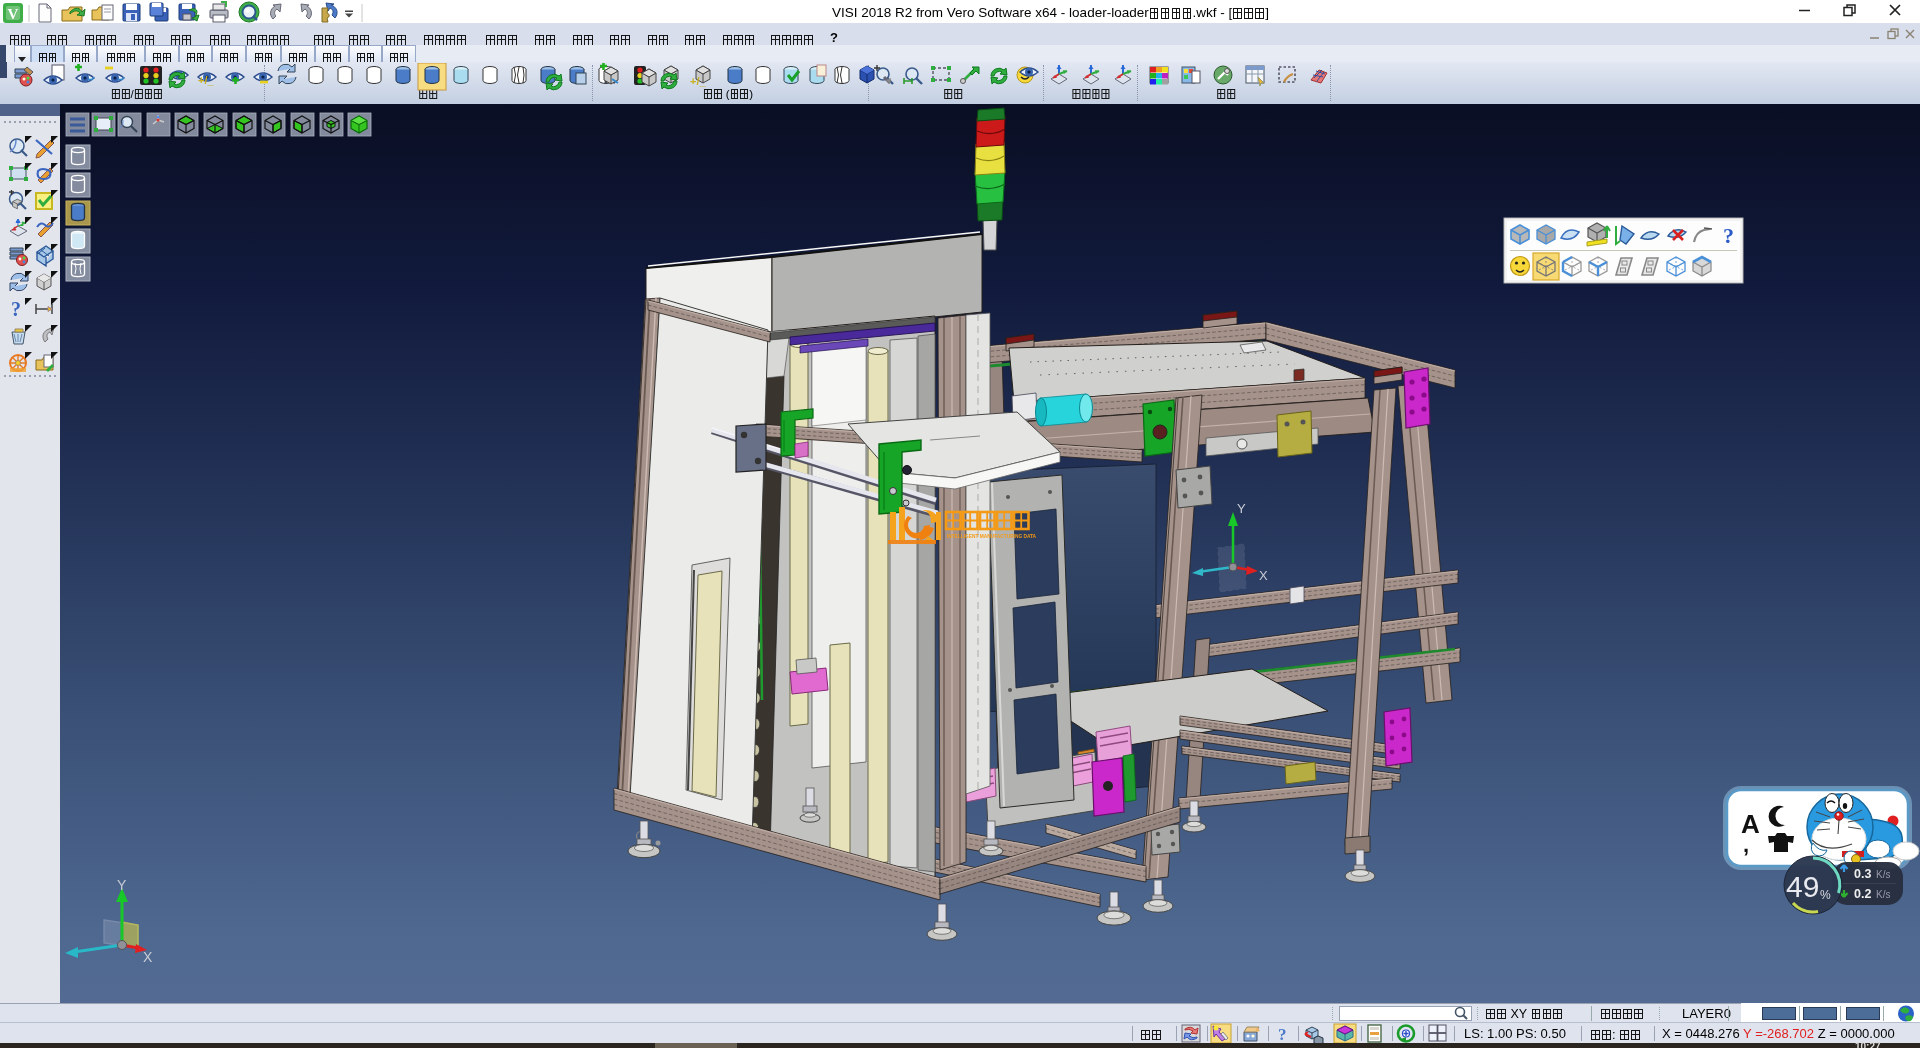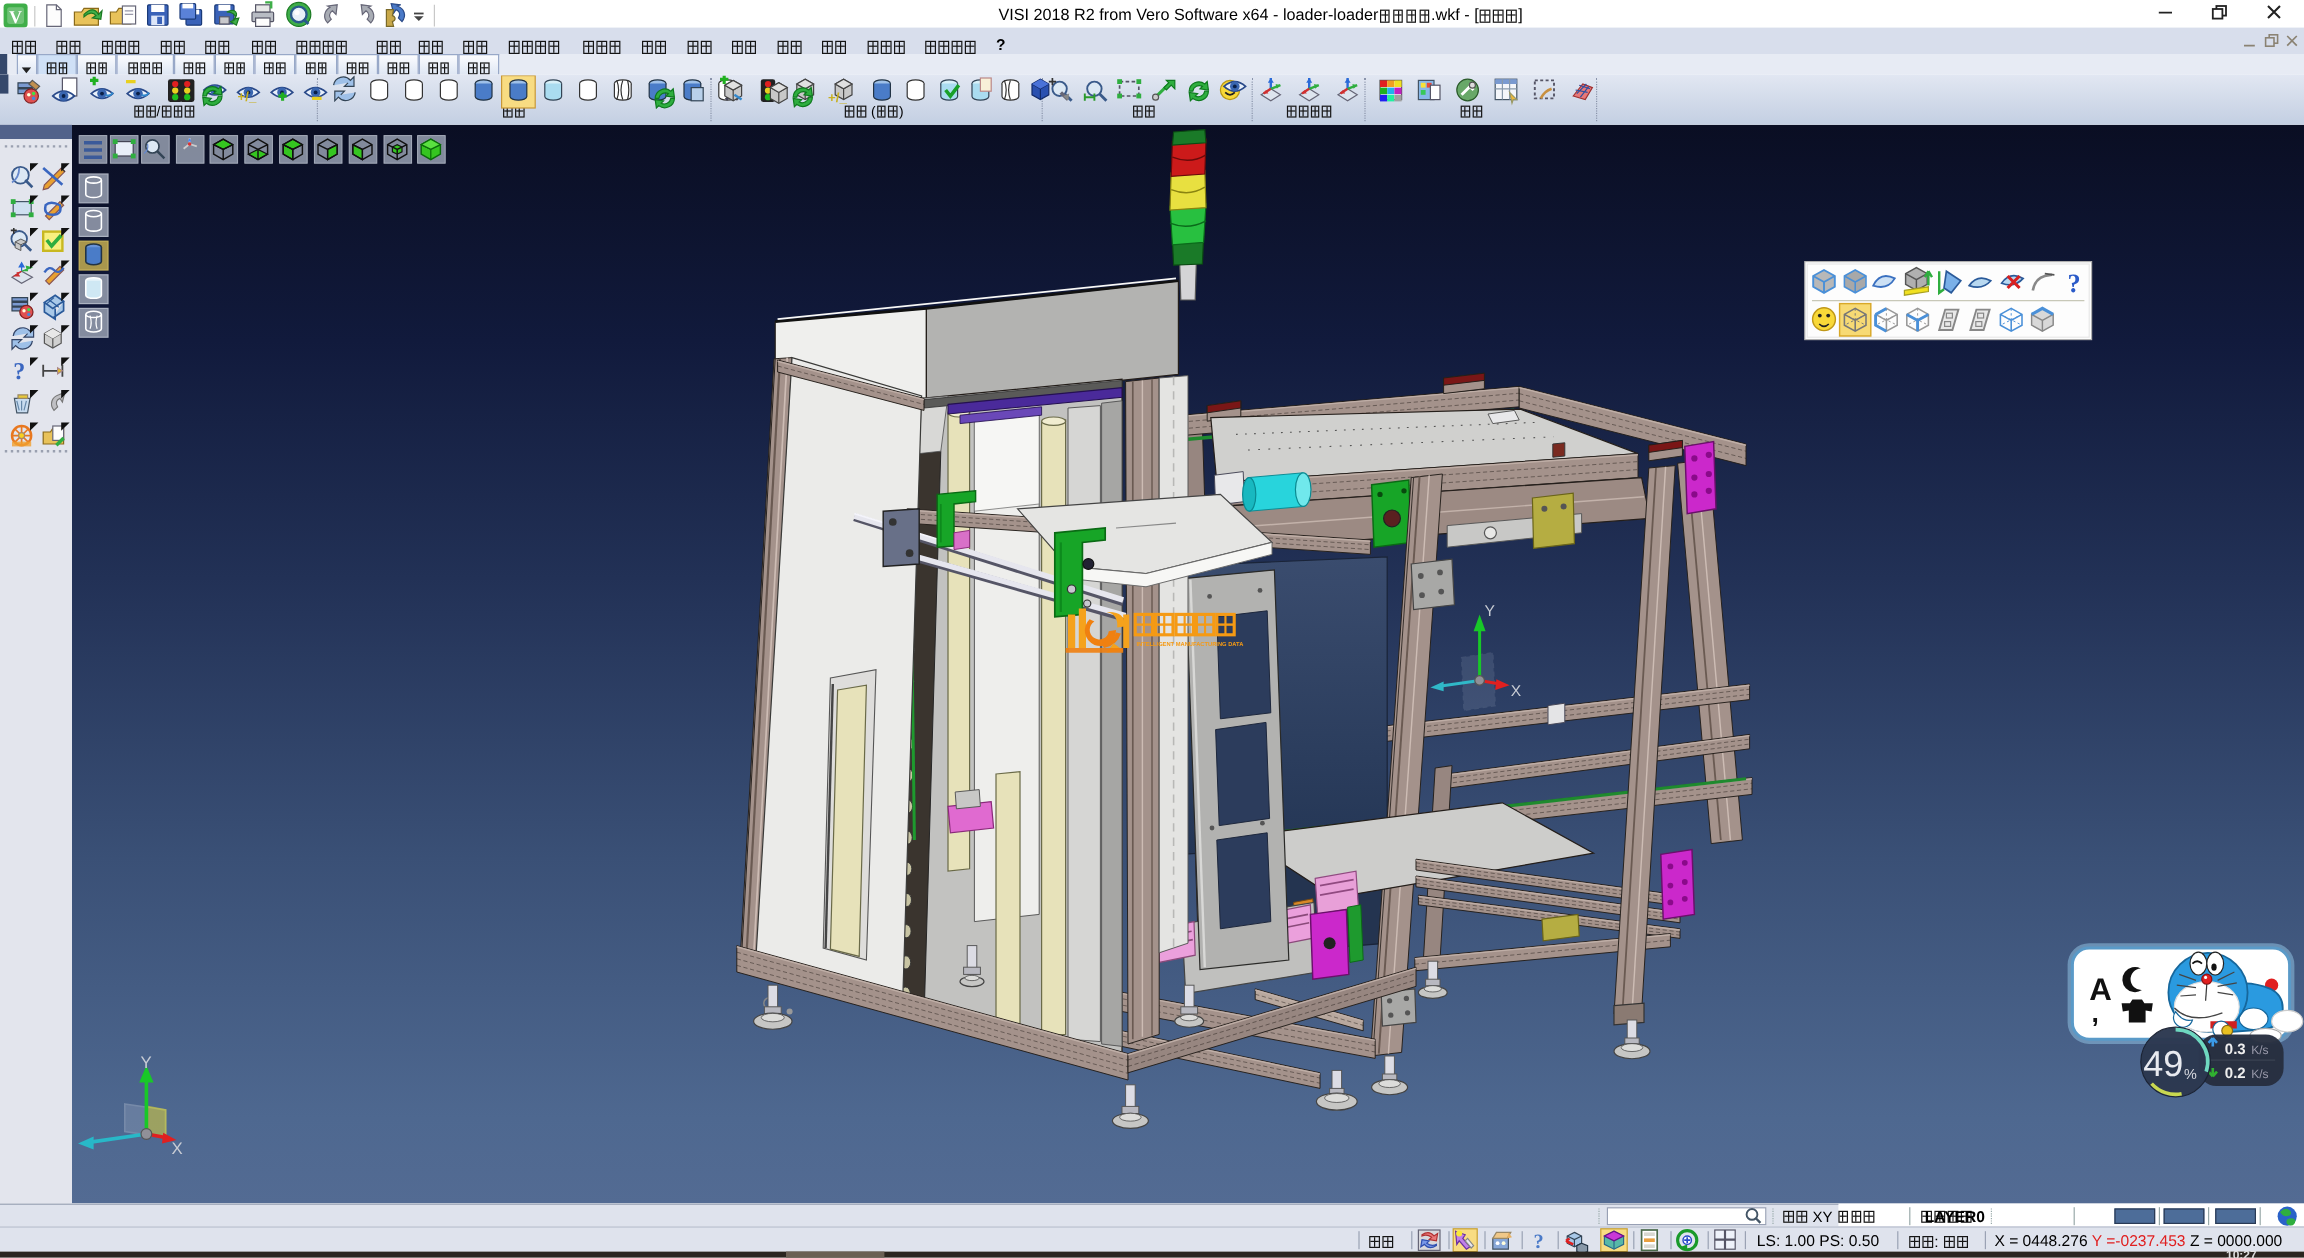--- a/index.html
+++ b/index.html
@@ -2,21 +2,21 @@
 <html><head><meta charset="utf-8">
 <style>
 html,body{margin:0;padding:0;width:1920px;height:1048px;overflow:hidden;font-family:"Liberation Sans",sans-serif;background:#fff}
 *{box-sizing:border-box}
 #titlebar{position:absolute;left:0;top:0;width:1920px;height:23px;background:#ffffff;}
 #menubar{position:absolute;left:0;top:23px;width:1920px;height:22px;background:#d8deec;}
 #tabrow{position:absolute;left:0;top:45px;width:1920px;height:17px;background:#e7ebf4;}
 #toolbar{position:absolute;left:0;top:62px;width:1920px;height:42px;background:linear-gradient(#e2e7f2,#c3cfe2);}
 #palette{position:absolute;left:0;top:116px;width:60px;height:887px;background:#e3e5ed;}
 #paltop{position:absolute;left:0;top:104px;width:60px;height:12px;background:#51628a;}
-#status1{position:absolute;left:0;top:1003px;width:1532px;height:19px;background:#dfe3ed;border-top:1px solid #9aa2b4;font-size:12.5px;color:#000;}
+#status1{position:absolute;left:0;top:1003px;width:1741px;height:19px;background:#dfe3ed;border-top:1px solid #9aa2b4;font-size:12.5px;color:#000;}
 #status2{position:absolute;left:0;top:1022px;width:1920px;height:21px;background:#dfe3ed;border-top:1px solid #b8bfce;font-size:13px;color:#000;}
 #taskbar{position:absolute;left:0;top:1043px;width:1920px;height:5px;background:#2b251f;}
 .z{display:inline-block;width:8.6px;height:10.5px;margin:0 1.2px;border:1.1px solid #151515;
  background:linear-gradient(#151515 0 0) 50% 0/1.1px 100% no-repeat,linear-gradient(#151515 0 0) 0 45%/100% 1.2px no-repeat;
  vertical-align:-1.5px;}
 .z.s{width:7.8px;height:9.8px;vertical-align:-1px;margin:0 1px}
 .z.b{border-width:1.5px}
 .mi{position:absolute;top:7px;white-space:nowrap}
 .tab{position:absolute;top:0;height:17px;background:linear-gradient(#fbfcfe,#dfe7f4);border:1px solid #98a8c8;border-bottom:0;text-align:center;padding-top:2px}
 .lbl{position:absolute;top:26px;font-size:11.5px;color:#000;transform:translateX(-50%);white-space:nowrap}
@@ -1046,21 +1046,21 @@
     <div style="position:absolute;left:1339px;top:2px;width:133px;height:15px;background:#fff;border:1px solid #98a0b4"></div>
     <svg width="20" height="19" style="position:absolute;left:1452px;top:0">
       <circle cx="8" cy="8" r="4.5" fill="none" stroke="#456" stroke-width="1.6"></circle>
       <line x1="11" y1="11" x2="15" y2="15" stroke="#456" stroke-width="2"></line>
     </svg>
     <div style="position:absolute;left:1477px;top:3px;height:13px;border-left:1px dotted #9aa;width:1px"></div>
     <div class="ti" style="position:absolute;left:1485px;top:2.5px"><span class="z"></span><span class="z"></span> XY <span class="z"></span><span class="z"></span><span class="z"></span></div>
     <div style="position:absolute;left:1591px;top:2px;height:15px;border-left:1px solid #9aa;width:1px"></div>
     <div class="ti" style="position:absolute;left:1600px;top:2.5px"><span class="z"></span><span class="z"></span><span class="z"></span><span class="z"></span></div>
     <div style="position:absolute;left:1659px;top:3px;height:13px;border-left:1px dotted #9aa;width:1px"></div>
-    <div style="position:absolute;left:1604px;top:2px;font-weight:bold;font-size:13px">LAYER0</div>
+    <div style="position:absolute;left:1682px;top:2px;font-weight:normal;font-size:13px">LAYER0</div>
     <div style="position:absolute;left:1728px;top:2px;height:15px;border-left:1px solid #9aa;width:1px"></div>
     <div style="position:absolute;left:1762px;top:3px;width:34px;height:13px;background:#4d6d99;border:1px solid #2a3a55"></div>
     <div style="position:absolute;left:1799px;top:2px;height:15px;border-left:1px solid #9aa;width:1px"></div>
     <div style="position:absolute;left:1803px;top:3px;width:34px;height:13px;background:#4d6d99;border:1px solid #2a3a55"></div>
     <div style="position:absolute;left:1840px;top:2px;height:15px;border-left:1px solid #9aa;width:1px"></div>
     <div style="position:absolute;left:1846px;top:3px;width:34px;height:13px;background:#4d6d99;border:1px solid #2a3a55"></div>
     <div style="position:absolute;left:1883px;top:2px;height:15px;border-left:1px solid #9aa;width:1px"></div>
     <svg width="22" height="19" style="position:absolute;left:1896px;top:0">
       <circle cx="10" cy="9.5" r="8" fill="#2a62c8"></circle>
       <path d="M4 6 q4-4 7-2 q4 2 1 5 q-5 2-8-3z M10 12 q5-2 7 1 q-1 5-5 4 q-4-1-2-5z" fill="#2fae3f"></path>
@@ -1125,18 +1125,18 @@
         <path d="M10 8 v5 M7.5 10.5 h5" stroke="#2a4ac8" stroke-width="1.4"></path>
       </g>
       <g transform="translate(250,0)">
         <rect x="1" y="2" width="17" height="16" fill="#eef2fa" stroke="#556"></rect>
         <line x1="9.5" y1="2" x2="9.5" y2="18" stroke="#556" stroke-width="1.8"></line>
         <line x1="1" y1="10" x2="18" y2="10" stroke="#556" stroke-width="1.8"></line>
       </g>
     </svg>
     <div class="ti" style="left:1464px;top:3px">LS: 1.00 PS: 0.50</div>
     <div class="ti" style="left:1590px;top:3.5px"><span class="z"></span><span class="z"></span>: <span class="z"></span><span class="z"></span></div>
-    <div class="ti" style="left:1662px;top:3px">X = 0448.276 <span style="color:#e02020">Y =-0237.453</span> Z = 0000.000</div>
+    <div class="ti" style="left:1662px;top:3px">X = 0448.276 <span style="color:#e02020">Y =-268.702</span> Z = 0000.000</div>
   </div>
 <div id="taskbar">
  <div style="position:absolute;left:655px;top:0;width:82px;height:5px;background:#6b6054"></div>
  <div style="position:absolute;left:1855px;top:-2px;color:#ddd;font-size:10px;font-weight:bold">10:27</div>
 </div>
 
 </body></html>

